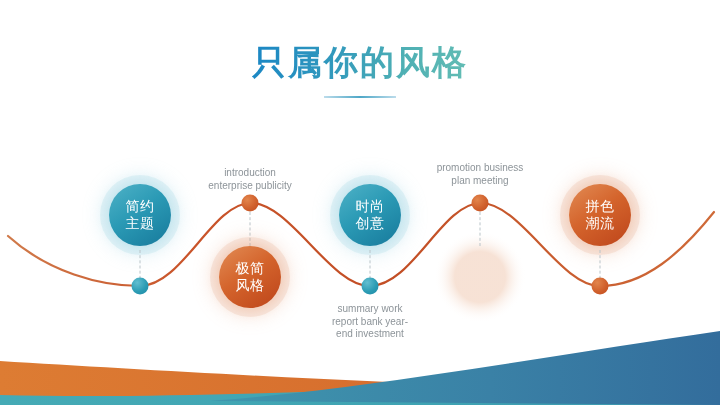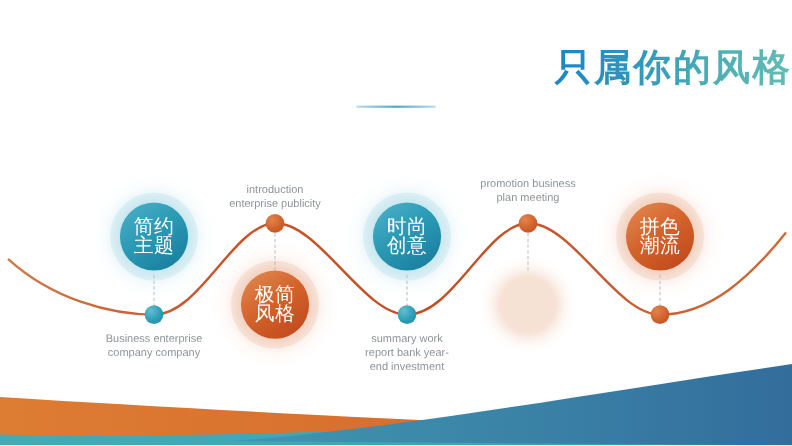--- a/index.html
+++ b/index.html
@@ -18,21 +18,21 @@
     width: 720px; height: 405px;
     background: #ffffff;
     overflow: hidden;
   }
 
   
   .title-block {
     position: absolute;
     left: 0; top: 42px;
     width: 720px;
-    text-align: right;
+    text-align: center;
   }
   .title-text {
     font-family: "DejaVu Sans", "Liberation Sans", sans-serif;
     font-size: 34px;
     font-weight: bold;
     letter-spacing: 2px;
     line-height: 40px;
     background: linear-gradient(100deg, #1a86c4 0%, #2f97bd 35%, #4fb0b4 70%, #63bdb4 100%);
     -webkit-background-clip: text;
     background-clip: text;
@@ -80,21 +80,21 @@
     position: absolute;
     width: 62px; height: 62px;
     border-radius: 50%;
     transform: translate(-50%, -50%);
     display: flex;
     align-items: center;
     justify-content: center;
     text-align: center;
     color: #ffffff;
     font-family: "DejaVu Sans", "Liberation Sans", sans-serif;
-    font-size: 18px;
+    font-size: 14px;
     line-height: 17px;
     font-weight: normal;
     letter-spacing: 0.5px;
   }
   .bubble.teal {
     background: linear-gradient(145deg, #4fb2c7 0%, #2b9ab5 45%, #16799b 100%);
     box-shadow: 0 0 0 9px rgba(123,200,220,0.16), 0 0 18px 9px rgba(150,210,228,0.28);
   }
   .bubble.orange {
     background: linear-gradient(145deg, #e28c55 0%, #d4642c 45%, #bd441a 100%);
@@ -165,22 +165,20 @@
   </svg>
 
   <div class="bubble teal" style="left:140px; top:215px;">
     <div>
       <span>简约</span>
       <span>主题</span>
     </div>
   </div>
   <div class="connector" style="left:140px; top:250px; height:34px;"></div>
   <div class="node-dot teal" style="left:140px; top:286px;"></div>
-  <div class="caption" style="left:140px; top:303px; width:150px;">Business enterprise
-company company</div>
 
   <div class="caption" style="left:250px; top:167px; width:160px;text-align:center;">introduction
 enterprise publicity</div>
   <div class="node-dot orange" style="left:250px; top:203px;"></div>
   <div class="connector" style="left:250px; top:212px; height:34px;"></div>
   <div class="bubble teal" style="left:370px; top:215px;">
     <div>
       <span>时尚</span>
       <span>创意</span>
     </div>

